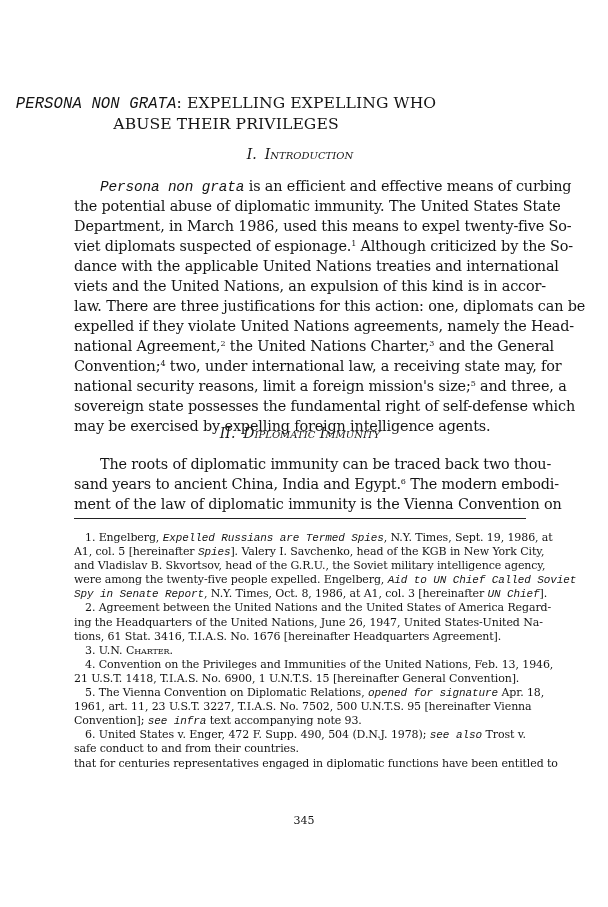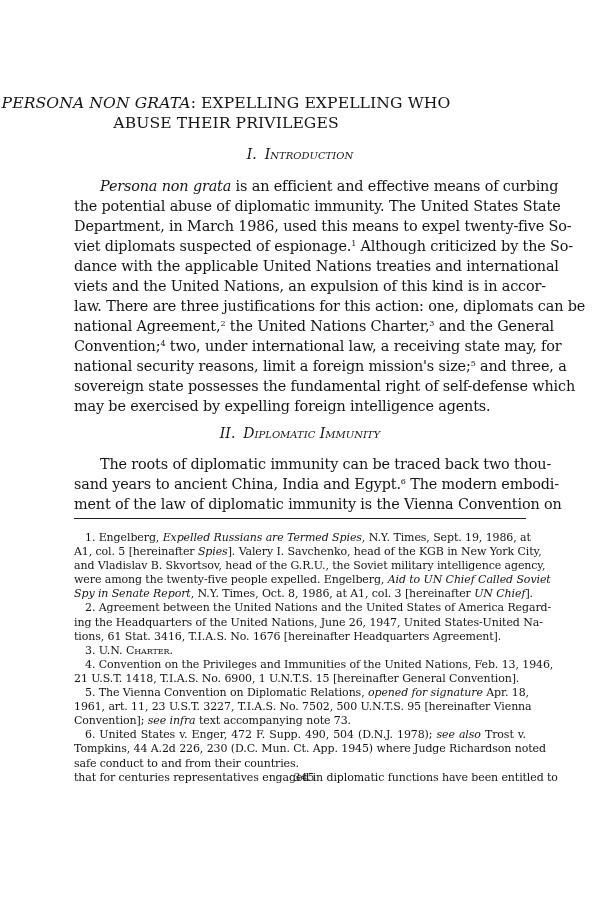--- a/index.html
+++ b/index.html
@@ -25,36 +25,36 @@
   .section-head .num { margin-right: 8px; }
   .para {
     position: absolute; left: 0; width: 452px;
     font-size: 14.4px; line-height: 20px;
     text-align: justify; text-align-last: left;
     hyphens: manual; letter-spacing: -0.15px;
   }
   .para .line { display: block; text-align: justify; text-align-last: justify; white-space: nowrap; height: 20px; }
   .para .line.last { text-align-last: left; }
   .para .line.indent { padding-left: 26px; }
-  .it { font-style: italic; }
+  .it { font-style: italic; font-family: Liberation Mono, monospace; }
   sup { font-size: 8px; vertical-align: 5px; line-height: 0; }
   .rule {
     position: absolute; left: 74px; width: 452px; top: 518px; height: 0;
     border-top: 1.4px solid #222;
   }
   .notes {
     position: absolute; left: 74px; width: 452px; top: 531px;
     font-size: 11px; line-height: 14.1px; letter-spacing: -0.1px;
   }
   .notes .line { display: block; text-align: justify; text-align-last: justify; white-space: nowrap; height: 14.1px; }
   .notes .line.last { text-align-last: left; }
   .notes .line.indent { padding-left: 11px; }
   .notes .sc { font-variant: small-caps; }
   .folio {
-    position: absolute; left: 0; width: 608px; top: 771px;
+    position: absolute; left: 0; width: 608px; top: 814px;
     text-align: center; font-size: 11px;
   }
 </style>
 </head>
 <body>
 
 <div class="title">
   <div><span class="it">PERSONA NON GRATA</span><span>: EXPELLING EXPELLING WHO</span></div>
   <div>ABUSE THEIR PRIVILEGES</div>
 </div>
@@ -66,20 +66,21 @@
   </div>
 
   <div class="para" style="top:176px;">
     <span class="line indent"><span class="it">Persona non grata</span><span> is an efficient and effective means of curbing</span></span>
     <span class="line">the potential abuse of diplomatic immunity. The United States State</span>
     <span class="line">Department, in March 1986, used this means to expel twenty-five So-</span>
     <span class="line"><span>viet diplomats suspected of espionage.</span><sup>1</sup><span> Although criticized by the So-</span></span>
     <span class="line">dance with the applicable United Nations treaties and international</span>
     <span class="line">viets and the United Nations, an expulsion of this kind is in accor-</span>
     <span class="line">law. There are three justifications for this action: one, diplomats can be</span>
+    <span class="line">expelled if they violate United Nations agreements, namely the Head-</span>
     <span class="line"><span>national Agreement,</span><sup>2</sup><span> the United Nations Charter,</span><sup>3</sup><span> and the General</span></span>
     <span class="line"><span>Convention;</span><sup>4</sup><span> two, under international law, a receiving state may, for</span></span>
     <span class="line"><span>national security reasons, limit a foreign mission's size;</span><sup>5</sup><span> and three, a</span></span>
     <span class="line">sovereign state possesses the fundamental right of self-defense which</span>
     <span class="line last">may be exercised by expelling foreign intelligence agents.</span>
   </div>
 
   <div class="section-head" style="top:424px;">
     <span class="num">II.</span><span class="sc">Diplomatic Immunity</span>
   </div>
@@ -105,21 +106,20 @@
   <span class="line">ing the Headquarters of the United Nations, June 26, 1947, United States-United Na-</span>
   <span class="line last">tions, 61 Stat. 3416, T.I.A.S. No. 1676 [hereinafter Headquarters Agreement].</span>
 
   <span class="line indent last"><span>3.  </span><span class="sc">U.N. Charter</span><span>.</span></span>
 
   <span class="line indent">4.  Convention on the Privileges and Immunities of the United Nations, Feb. 13, 1946,</span>
   <span class="line last">21 U.S.T. 1418, T.I.A.S. No. 6900, 1 U.N.T.S. 15 [hereinafter General Convention].</span>
 
   <span class="line indent"><span>5.  The Vienna Convention on Diplomatic Relations, </span><span class="it">opened for signature</span><span> Apr. 18,</span></span>
   <span class="line">1961, art. 11, 23 U.S.T. 3227, T.I.A.S. No. 7502, 500 U.N.T.S. 95 [hereinafter Vienna</span>
-  <span class="line last"><span>Convention]; </span><span class="it">see infra</span><span> text accompanying note 73.</span></span>
+  <span class="line last"><span>Convention]; </span><span class="it">see infra</span><span> text accompanying note 93.</span></span>
 
   <span class="line indent"><span>6.  United States v. Enger, 472 F. Supp. 490, 504 (D.N.J. 1978); </span><span class="it">see also</span><span> Trost v.</span></span>
-  <span class="line">Tompkins, 44 A.2d 226, 230 (D.C. Mun. Ct. App. 1945) where Judge Richardson noted</span>
   <span class="line last">safe conduct to and from their countries.</span>
   <span class="line">that for centuries representatives engaged in diplomatic functions have been entitled to</span>
 </div>
 
 <div class="folio">345</div>
 
 </body></html>

